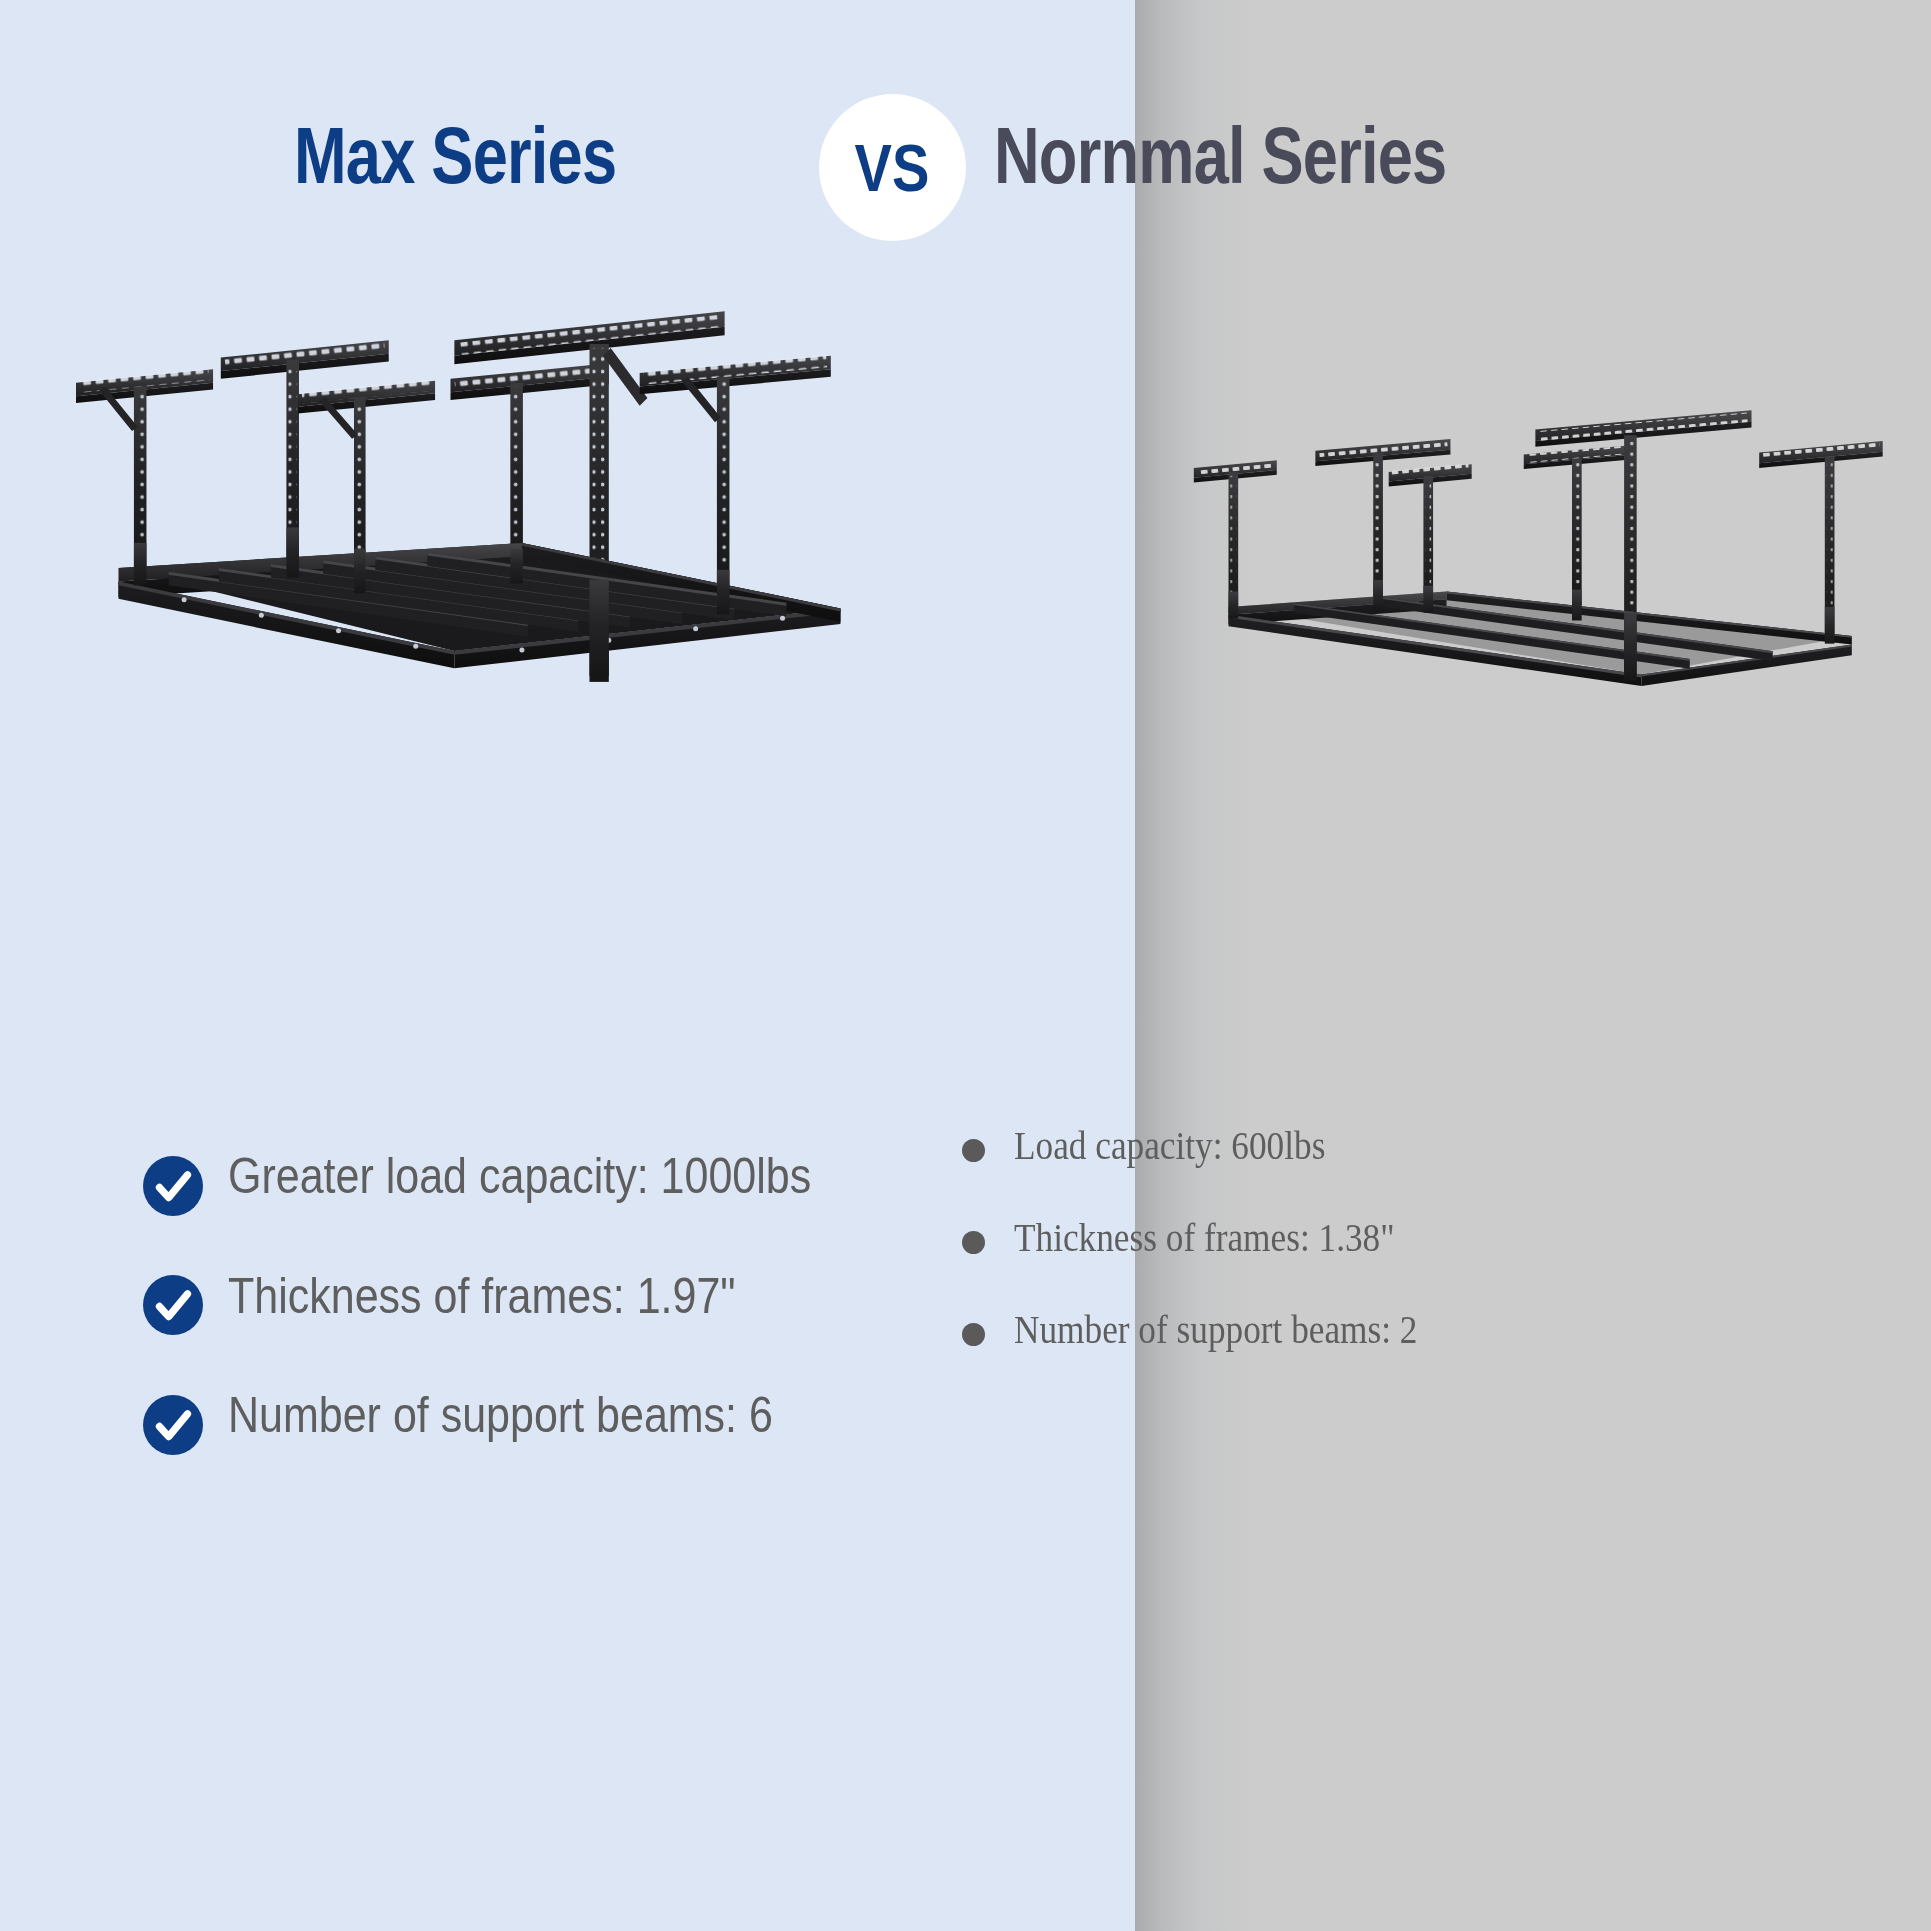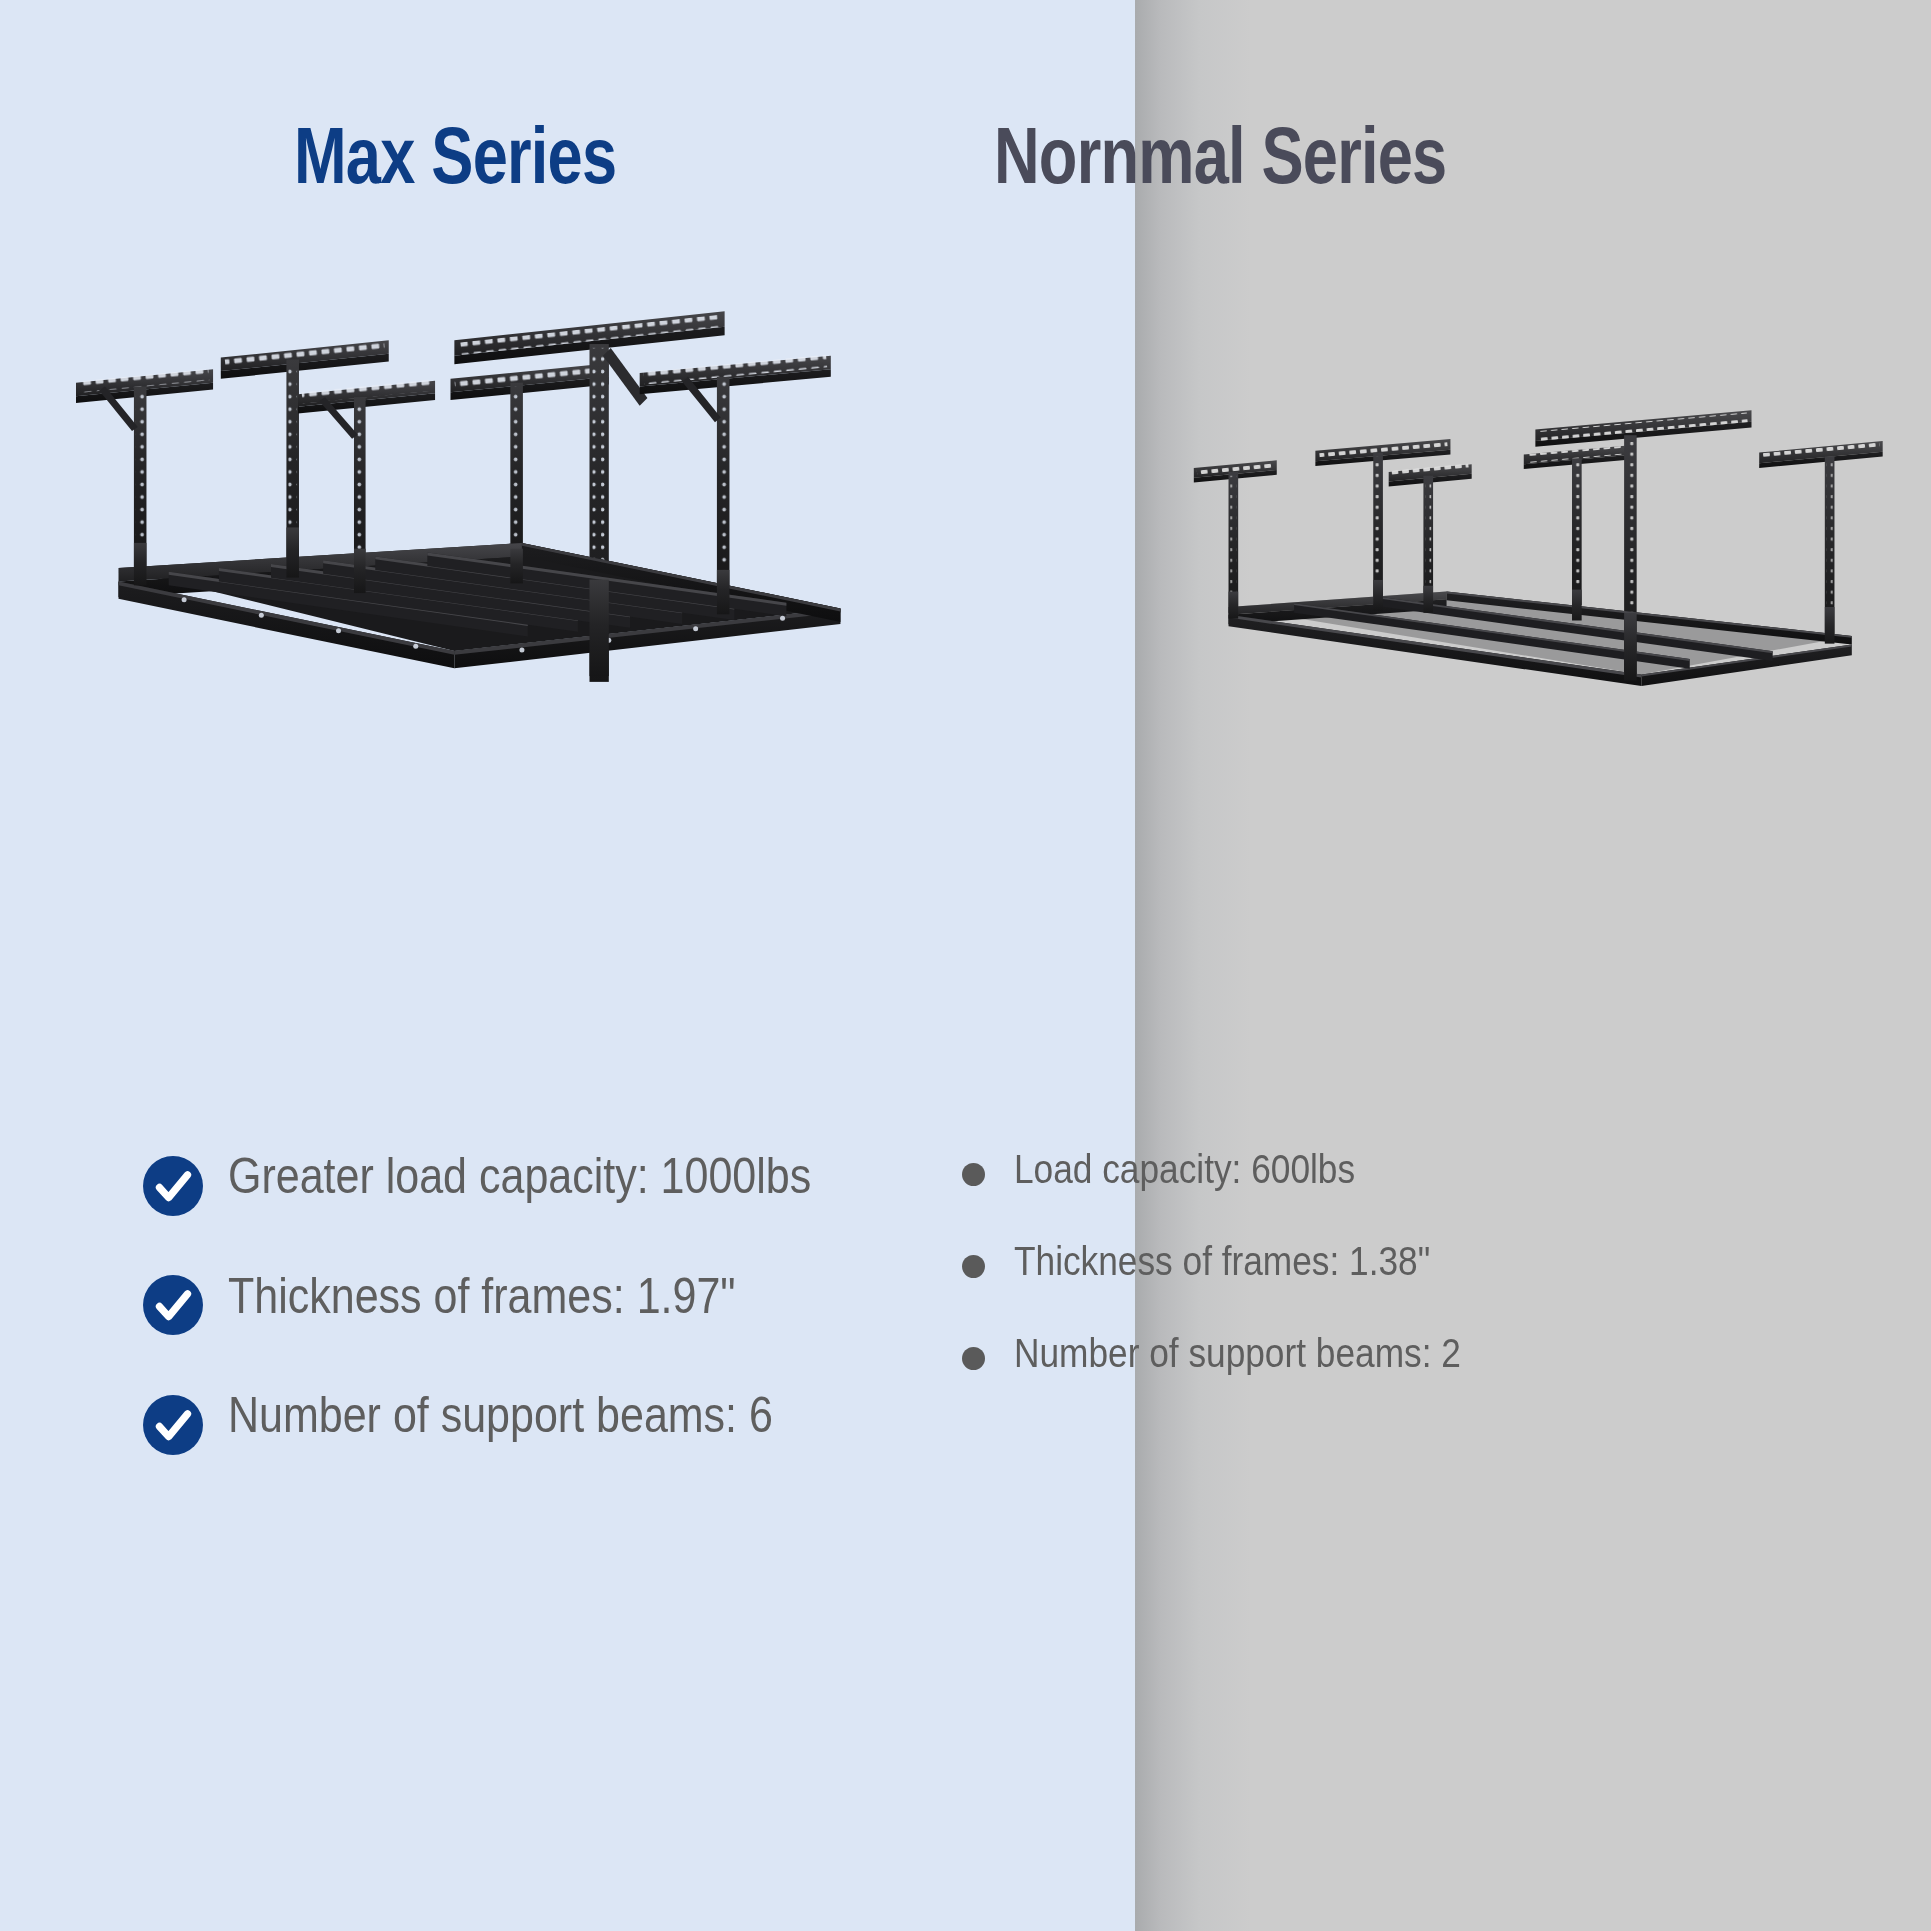--- a/index.html
+++ b/index.html
@@ -44,21 +44,21 @@
     z-index:5;
   }
   #vs-badge .vs-text{
     font-weight:700;font-size:66px;color:#0d3d85;
     transform:scaleX(.85);letter-spacing:0px;
   }
 
   
   .feature-list{position:absolute;}
   #list-left{left:143px;top:1110px;width:850px;}
-  #list-right{left:962px;top:1144px;width:618px;}
+  #list-right{left:962px;top:1120px;width:618px;font-family:Liberation Serif, serif;}
 
   .feature-item{display:flex;align-items:flex-start;}
   #list-left .feature-item{margin-bottom:50px;margin-top:36px;}
   #list-right .feature-item{margin-bottom:42px;}
 
   .check-badge{
     flex:0 0 auto;width:60px;height:60px;border-radius:50%;
     background:#0d3d85;position:relative;margin-right:25px;margin-top:9.7px;
   }
   .check-badge svg{position:absolute;left:0;top:0;}
@@ -325,20 +325,23 @@
       <rect x="192" y="180" width="10" height="32" fill="url(#nBeam)"></rect>
       <rect x="244" y="186" width="10" height="28" fill="url(#nBeam)"></rect>
       <rect x="398" y="190" width="10" height="32" fill="url(#nBeam)"></rect>
       <rect x="452" y="214" width="13" height="70" fill="url(#nBeam)"></rect>
       <rect x="660" y="208" width="10" height="38" fill="url(#nBeam)"></rect>
     </svg>
   </div>
 
   <div class="title" id="title-left">Max Series</div>
 
+  <div id="vs-badge">
+    <span class="vs-text">VS</span>
+  </div>
 
   <div class="title" id="title-right">Nornmal Series</div>
 
   <div class="feature-list" id="list-left">
 
     <div class="feature-item">
       <span class="check-badge">
         <svg width="60" height="60" viewBox="0 0 62 62">
             <path d="M17 32.5 L26.5 43 L46 19.5" fill="none" stroke="#ffffff" stroke-width="7.5" stroke-linecap="round" stroke-linejoin="round"></path>
           </svg>

